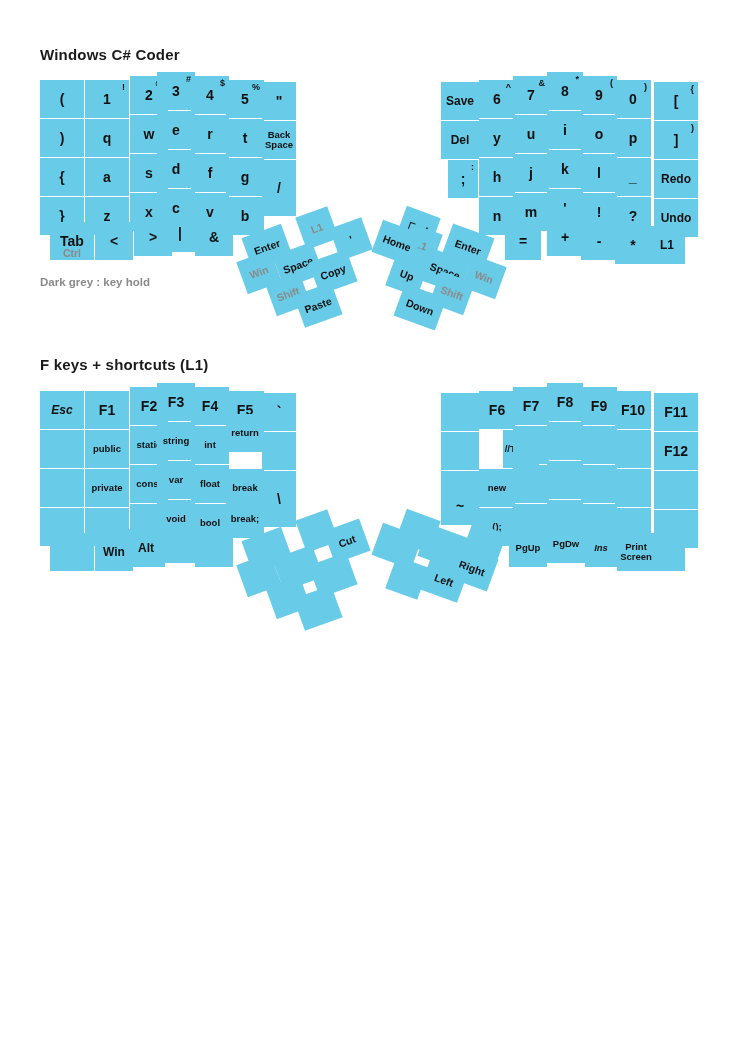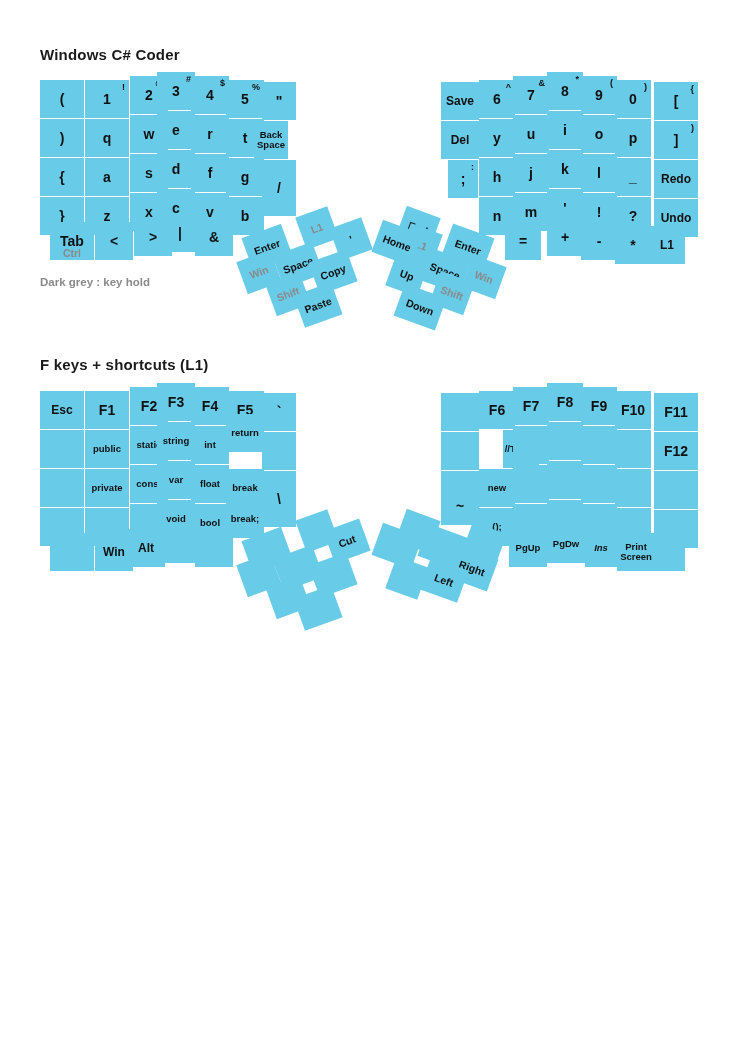--- a/index.html
+++ b/index.html
@@ -122,21 +122,21 @@
     </div>
     <div class="key" style="left: 157px; top: 111px; width: 38px; height: 38px;">
       <span class="main">e</span>
     </div>
     <div class="key" style="left: 191px; top: 115px; width: 38px; height: 38px;">
       <span class="main">r</span>
     </div>
     <div class="key" style="left: 226px; top: 119px; width: 38px; height: 38px;">
       <span class="main">t</span>
     </div>
-    <div class="key" style="left: 254px; top: 121px; width: 34px; height: 38px;">
+    <div class="key" style="left: 262px; top: 121px; width: 34px; height: 38px;">
       <span class="main tiny">Back
 Space</span>
     </div>
     <div class="key" style="left: 40px; top: 158px; width: 44px; height: 38px;">
       <span class="main">{</span>
     </div>
     <div class="key" style="left: 85px; top: 158px; width: 44px; height: 38px;">
       <span class="main">a</span>
     </div>
     <div class="key" style="left: 130px; top: 154px; width: 38px; height: 38px;">
@@ -337,21 +337,21 @@
     </div>
     <div class="thumb" style="left: 466px; top: 260px; width: 36px; height: 34px; transform: rotate(20deg);">
       <span class="main grey small">Win</span>
     </div>
     <div class="thumb" style="left: 434px; top: 276px; width: 36px; height: 34px; transform: rotate(20deg);">
       <span class="main grey small">Shift</span>
     </div>
     <div class="thumb" style="left: 398px; top: 290px; width: 44px; height: 34px; transform: rotate(20deg);">
       <span class="main small">Down</span>
     </div>
-    <div class="key" style="left: 40px; top: 391px; width: 44px; height: 38px;">
+    <div class="key" style="left: 40px; top: 391px; width: 44px; height: 38px; font-style: italic;">
       <span class="main med">Esc</span>
     </div>
     <div class="key" style="left: 85px; top: 391px; width: 44px; height: 38px;">
       <span class="main">F1</span>
     </div>
     <div class="key" style="left: 130px; top: 387px; width: 38px; height: 38px;">
       <span class="main">F2</span>
     </div>
     <div class="key" style="left: 157px; top: 383px; width: 38px; height: 38px;">
       <span class="main">F3</span>

